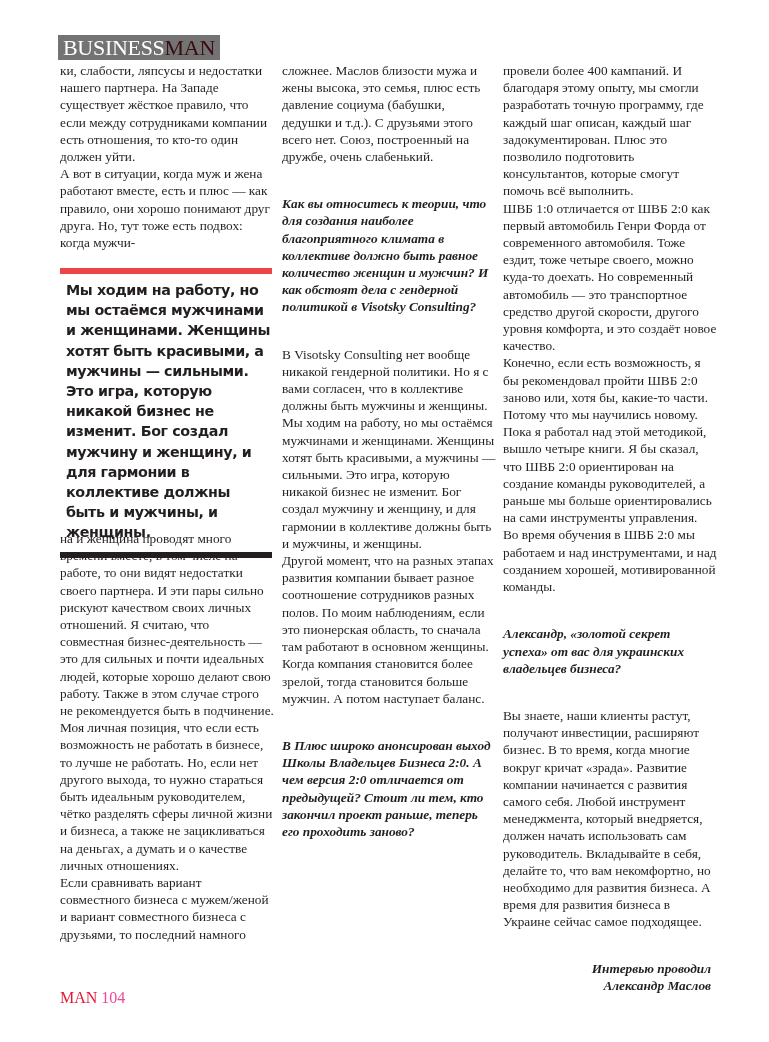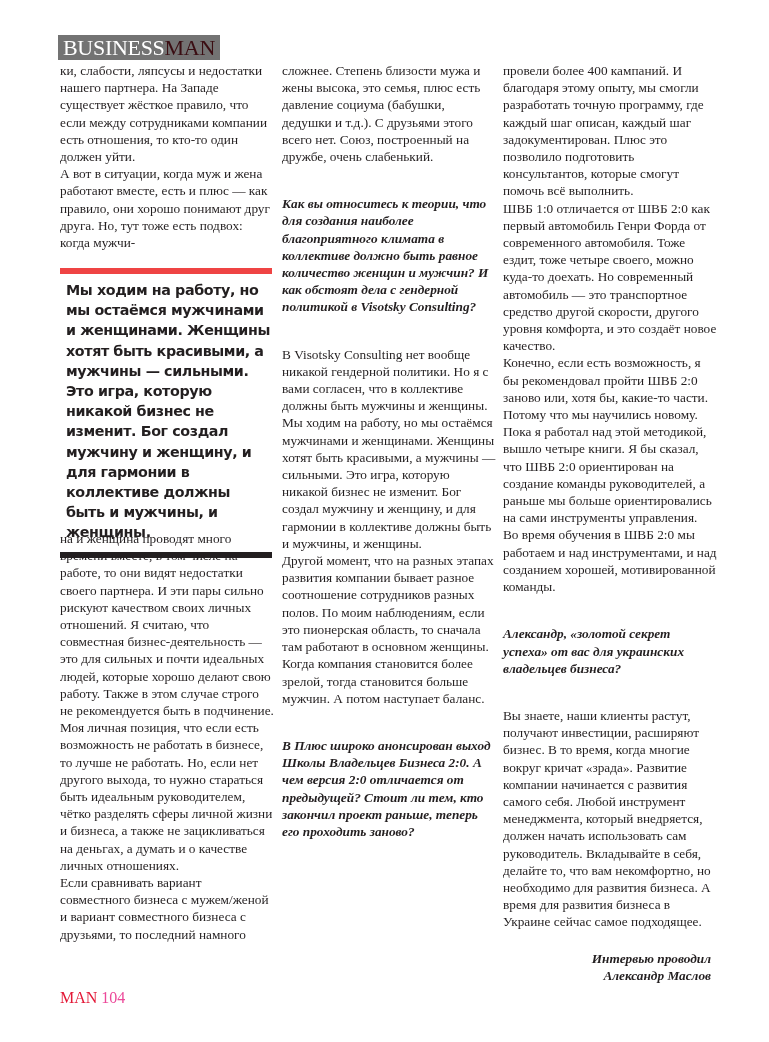--- a/index.html
+++ b/index.html
@@ -8,21 +8,21 @@
     .logo .b { color: #ffffff; }
     .logo .m { color: #3a0d12; }
     .col { position: absolute; top: 62px; width: 214px; font-family: "Liberation Serif", "DejaVu Serif", serif; font-size: 13.3px; line-height: 17.2px; color: #231f20; }
     .col p { margin: 0; }
     .col p.gap { margin-top: 30px; }
     .col .q { font-style: italic; font-weight: bold; }
     .c1 { left: 60px; }
     .c2 { left: 282px; }
     .c3 { left: 503px; }
     .pull { position: absolute; left: 60px; top: 268px; width: 206px; border-top: 6px solid #ef4444; border-bottom: 6px solid #231f20; padding: 6px 0 9px 6px; font-family: "DejaVu Sans", "Liberation Sans", sans-serif; font-weight: bold; font-size: 14.3px; line-height: 20.2px; color: #231f20; letter-spacing: -0.4px; }
-    .sig { text-align: right; font-style: italic; font-weight: bold; margin-top: 19px; padding-right: 6px; }
+    .sig { text-align: right; font-style: italic; font-weight: bold; margin-top: 29px; padding-right: 6px; }
     .footer { position: absolute; left: 60px; top: 989px; font-family: "Liberation Serif", "DejaVu Serif", serif; font-size: 16px; }
     .footer .mag { color: #e31837; }
     .footer .num { color: #ec4899; }
   </style>
 </head>
 <body>
 
 <div class="logo">
   <span class="b">BUSINESS</span>
     <span class="m">MAN</span>
@@ -35,21 +35,21 @@
 
 <div class="pull">Мы ходим на работу, но мы остаёмся мужчинами и женщинами. Женщины хотят быть красивыми, а мужчины — сильными. Это игра, которую никакой бизнес не изменит. Бог создал мужчину и женщину, и для гармонии в коллективе должны быть и мужчины, и женщины.</div>
 
 <div class="col c1" style="top: 530px;">
   <p>на и женщина проводят много времени вместе, в том числе на работе, то они видят недостатки своего партнера. И эти пары сильно рискуют качеством своих личных отношений. Я считаю, что совместная бизнес-деятельность — это для сильных и почти идеальных людей, которые хорошо делают свою работу. Также в этом случае строго не рекомендуется быть в подчинение.</p>
   <p>Моя личная позиция, что если есть возможность не работать в бизнесе, то лучше не работать. Но, если нет другого выхода, то нужно стараться быть идеальным руководителем, чётко разделять сферы личной жизни и бизнеса, а также не зацикливаться на деньгах, а думать и о качестве личных отношениях.</p>
   <p>Если сравнивать вариант совместного бизнеса с мужем/женой и вариант совместного бизнеса с друзьями, то последний намного</p>
 </div>
 
 <div class="col c2">
-  <p>сложнее. Степень близости мужа и жены высока, это семья, плюс есть давление социума (бабушки, дедушки и т.д.). С друзьями этого всего нет. Союз, построенный на дружбе, очень слабенький.</p>
+  <p>сложнее. Маслов близости мужа и жены высока, это семья, плюс есть давление социума (бабушки, дедушки и т.д.). С друзьями этого всего нет. Союз, построенный на дружбе, очень слабенький.</p>
   <p class="q gap">Как вы относитесь к теории, что для создания наиболее благоприятного климата в коллективе должно быть равное количество женщин и мужчин? И как обстоят дела с гендерной политикой в Visotsky Consulting?</p>
   <p class="gap">В Visotsky Consulting нет вообще никакой гендерной политики. Но я с вами согласен, что в коллективе должны быть мужчины и женщины. Мы ходим на работу, но мы остаёмся мужчинами и женщинами. Женщины хотят быть красивыми, а мужчины — сильными. Это игра, которую никакой бизнес не изменит. Бог создал мужчину и женщину, и для гармонии в коллективе должны быть и мужчины, и женщины.</p>
   <p>Другой момент, что на разных этапах развития компании бывает разное соотношение сотрудников разных полов. По моим наблюдениям, если это пионерская область, то сначала там работают в основном женщины. Когда компания становится более зрелой, тогда становится больше мужчин. А потом наступает баланс.</p>
   <p class="q gap">В Плюс широко анонсирован выход Школы Владельцев Бизнеса 2:0. А чем версия 2:0 отличается от предыдущей? Стоит ли тем, кто закончил проект раньше, теперь его проходить заново?</p>
 </div>
 
 <div class="col c3">
   <p>провели более 400 кампаний. И благодаря этому опыту, мы смогли разработать точную программу, где каждый шаг описан, каждый шаг задокументирован. Плюс это позволило подготовить консультантов, которые смогут помочь всё выполнить.</p>
   <p>ШВБ 1:0 отличается от ШВБ 2:0 как первый автомобиль Генри Форда от современного автомобиля. Тоже ездит, тоже четыре своего, можно куда-то доехать. Но современный автомобиль — это транспортное средство другой скорости, другого уровня комфорта, и это создаёт новое качество.</p>
   <p>Конечно, если есть возможность, я бы рекомендовал пройти ШВБ 2:0 заново или, хотя бы, какие-то части. Потому что мы научились новому. Пока я работал над этой методикой, вышло четыре книги. Я бы сказал, что ШВБ 2:0 ориентирован на создание команды руководителей, а раньше мы больше ориентировались на сами инструменты управления.</p>

